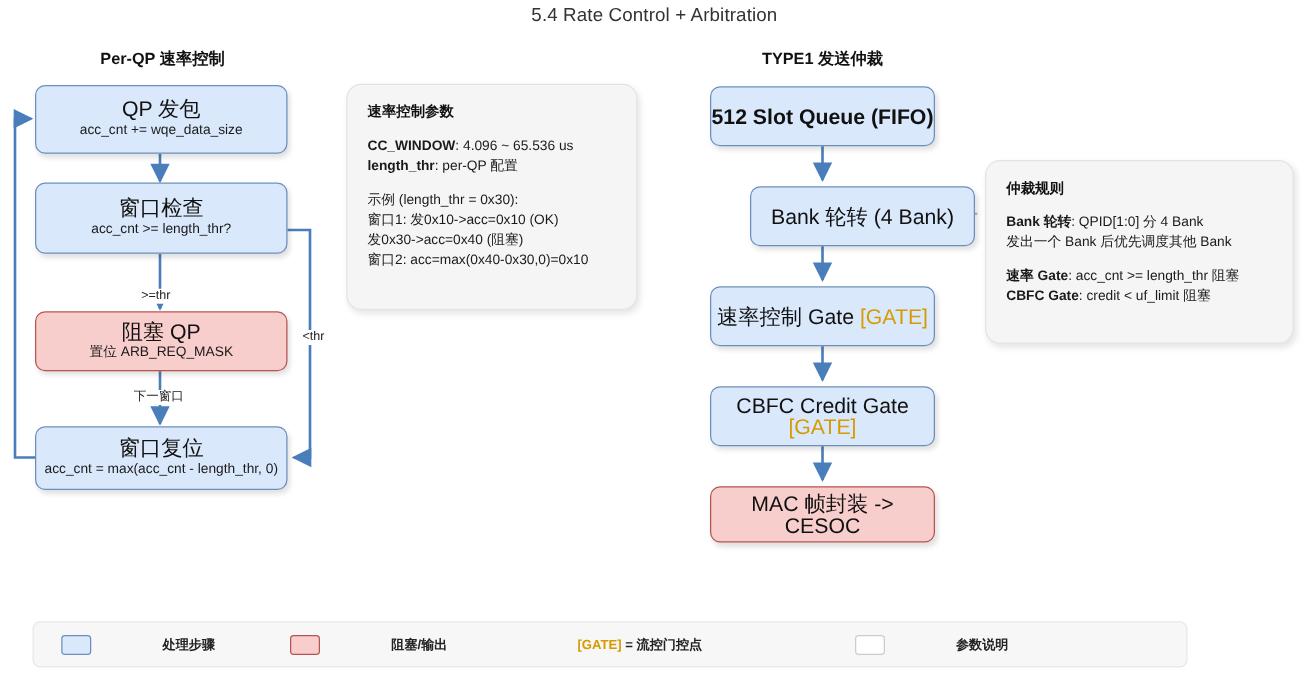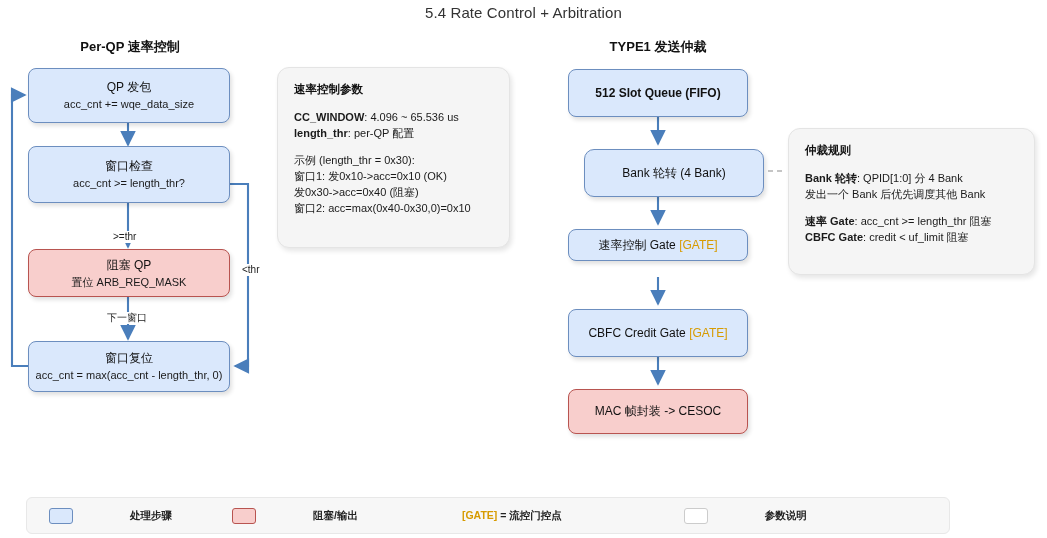--- a/index.html
+++ b/index.html
@@ -64,21 +64,21 @@
   }
   .node.blue {
     background: #dae8fc;
     border: 1.6px solid #6c8ebf;
   }
   .node.red {
     background: #f8cecc;
     border: 1.8px solid #b85450;
   }
   .node .t1 {
-    font-size: 12px;
+    font-size: 17px;
     line-height: 17px;
     color: #111111;
   }
   .node .t2 {
     font-size: 11px;
     line-height: 15px;
     color: #1a1a1a;
     margin-top: 1px;
   }
   .gate-tag {
@@ -228,25 +228,25 @@
     <div class="note-line">发0x30-&gt;acc=0x40 (阻塞)</div>
     <div class="note-line">窗口2: acc=max(0x40-0x30,0)=0x10</div>
   </div>
 
   <div class="col-header right">TYPE1 发送仲裁</div>
 
   <div class="node blue" style="left:568px; top:69px; width:180px; height:48px;font-weight:bold;">
     <div class="t1">512 Slot Queue (FIFO)</div>
   </div>
 
-  <div class="node blue" style="left:584px; top:149px; width:180px; height:48px;border-radius:10px;">
+  <div class="node blue" style="left:600px; top:149px; width:180px; height:48px;">
     <div class="t1">Bank 轮转 (4 Bank)</div>
   </div>
 
-  <div class="node blue" style="left:568px; top:229px; width:180px; height:32px;">
+  <div class="node blue" style="left:568px; top:229px; width:180px; height:48px;">
     <div class="t1">
       <span>速率控制 Gate</span>
       <span class="gate-tag">[GATE]</span>
     </div>
   </div>
 
   <div class="node blue" style="left:568px; top:309px; width:180px; height:48px;">
     <div class="t1">
       <span>CBFC Credit Gate</span>
       <span class="gate-tag">[GATE]</span>

